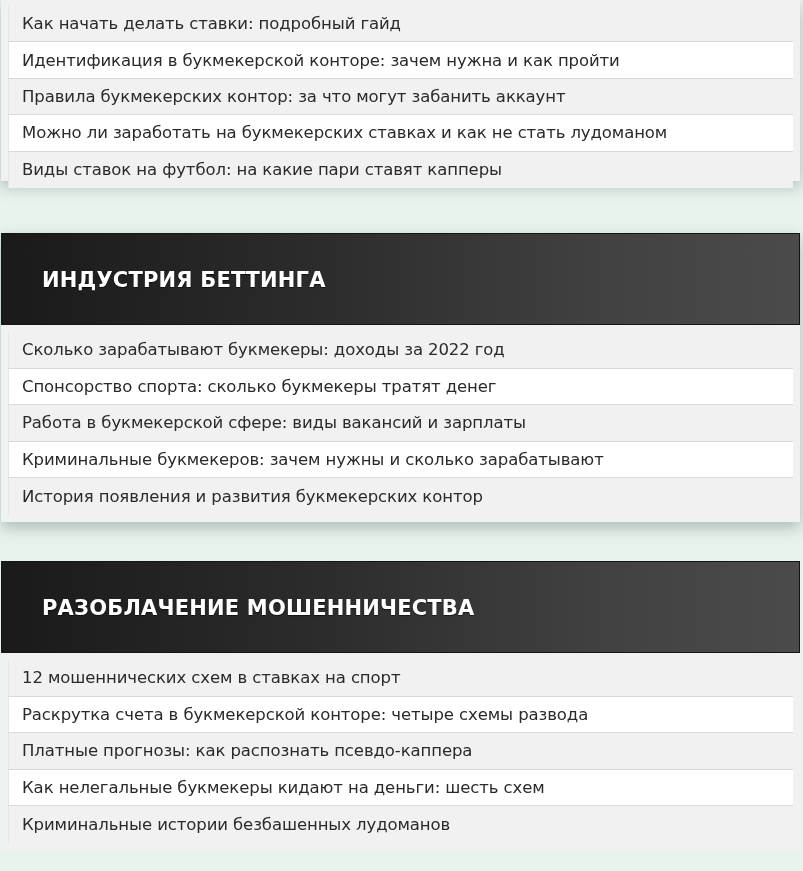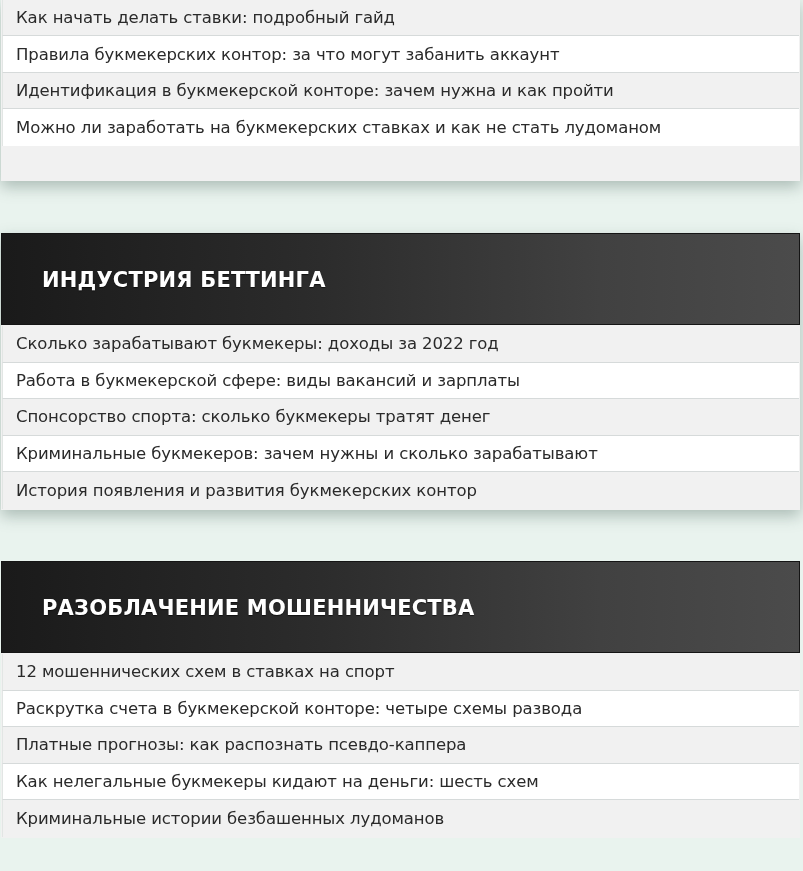--- a/index.html
+++ b/index.html
@@ -36,21 +36,21 @@
     font-family: "DejaVu Sans", sans-serif;
     font-weight: bold;
     font-size: 21px;
     letter-spacing: 0.2px;
     text-transform: uppercase;
     text-shadow: 0 1px 1px rgba(0,0,0,0.6);
   }
   .list {
     list-style: none;
     margin: 0;
-    padding: 1px;
+    padding: 7px;
   }
   .list-item {
     height: 36px;
     box-sizing: border-box;
     border-bottom: 1px solid #d6dada;
     border-left: 1px solid #e2e6e4;
     display: flex;
     align-items: center;
     padding-left: 13px;
     cursor: pointer;
@@ -75,44 +75,47 @@
 </style>
 </head>
 <body>
 
 <div class="section" id="section-1">
   <ul class="list">
     <li class="list-item">
         <a class="item-link">Как начать делать ставки: подробный гайд</a>
       </li>
     <li class="list-item">
+        <a class="item-link">Идентификация в букмекерской конторе: зачем нужна и как пройти</a>
+      </li>
+    <li class="list-item">
         <a class="item-link">Правила букмекерских контор: за что могут забанить аккаунт</a>
       </li>
     <li class="list-item">
-        <a class="item-link">Идентификация в букмекерской конторе: зачем нужна и как пройти</a>
+        <a class="item-link">Можно ли заработать на букмекерских ставках и как не стать лудоманом</a>
       </li>
     <li class="list-item">
-        <a class="item-link">Можно ли заработать на букмекерских ставках и как не стать лудоманом</a>
+        <a class="item-link">Виды ставок на футбол: на какие пари ставят капперы</a>
       </li>
   </ul>
 </div>
 
 <div class="section" id="section-2">
   <div class="section-header">
     <h2 class="section-title" style="margin:0">ИНДУСТРИЯ БЕТТИНГА</h2>
   </div>
   <ul class="list">
     <li class="list-item">
         <a class="item-link">Сколько зарабатывают букмекеры: доходы за 2022 год</a>
       </li>
     <li class="list-item">
-        <a class="item-link">Работа в букмекерской сфере: виды вакансий и зарплаты</a>
+        <a class="item-link">Спонсорство спорта: сколько букмекеры тратят денег</a>
       </li>
     <li class="list-item">
-        <a class="item-link">Спонсорство спорта: сколько букмекеры тратят денег</a>
+        <a class="item-link">Работа в букмекерской сфере: виды вакансий и зарплаты</a>
       </li>
     <li class="list-item">
         <a class="item-link">Криминальные букмекеров: зачем нужны и сколько зарабатывают</a>
       </li>
     <li class="list-item">
         <a class="item-link">История появления и развития букмекерских контор</a>
       </li>
   </ul>
 </div>
 

